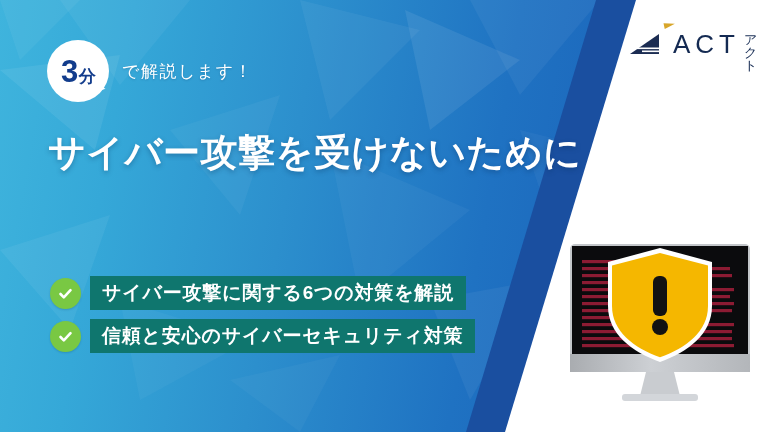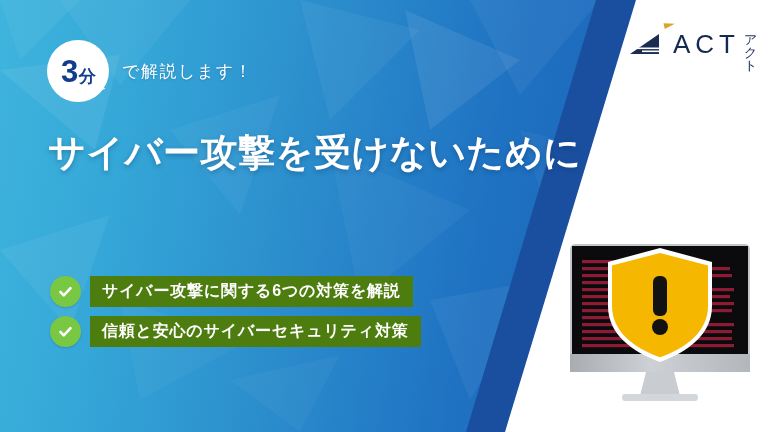--- a/index.html
+++ b/index.html
@@ -132,23 +132,23 @@
     border-radius: 50%;
     background: #79c843;
     flex: 0 0 auto;
     display: flex;
     align-items: center;
     justify-content: center;
     box-shadow: 0 1px 2px rgba(10,50,95,0.2);
   }
   .bullet-chip {
     margin-left: 9px;
-    background: #4d7c0f;
+    background: #0f766e;
     color: #ffffff;
-    font-size: 16px;
+    font-size: 19px;
     font-weight: 700;
     letter-spacing: 0.8px;
     padding: 7px 12px 8px 12px;
     white-space: nowrap;
     line-height: 1;
   }
 
   
   .logo {
     position: absolute;

